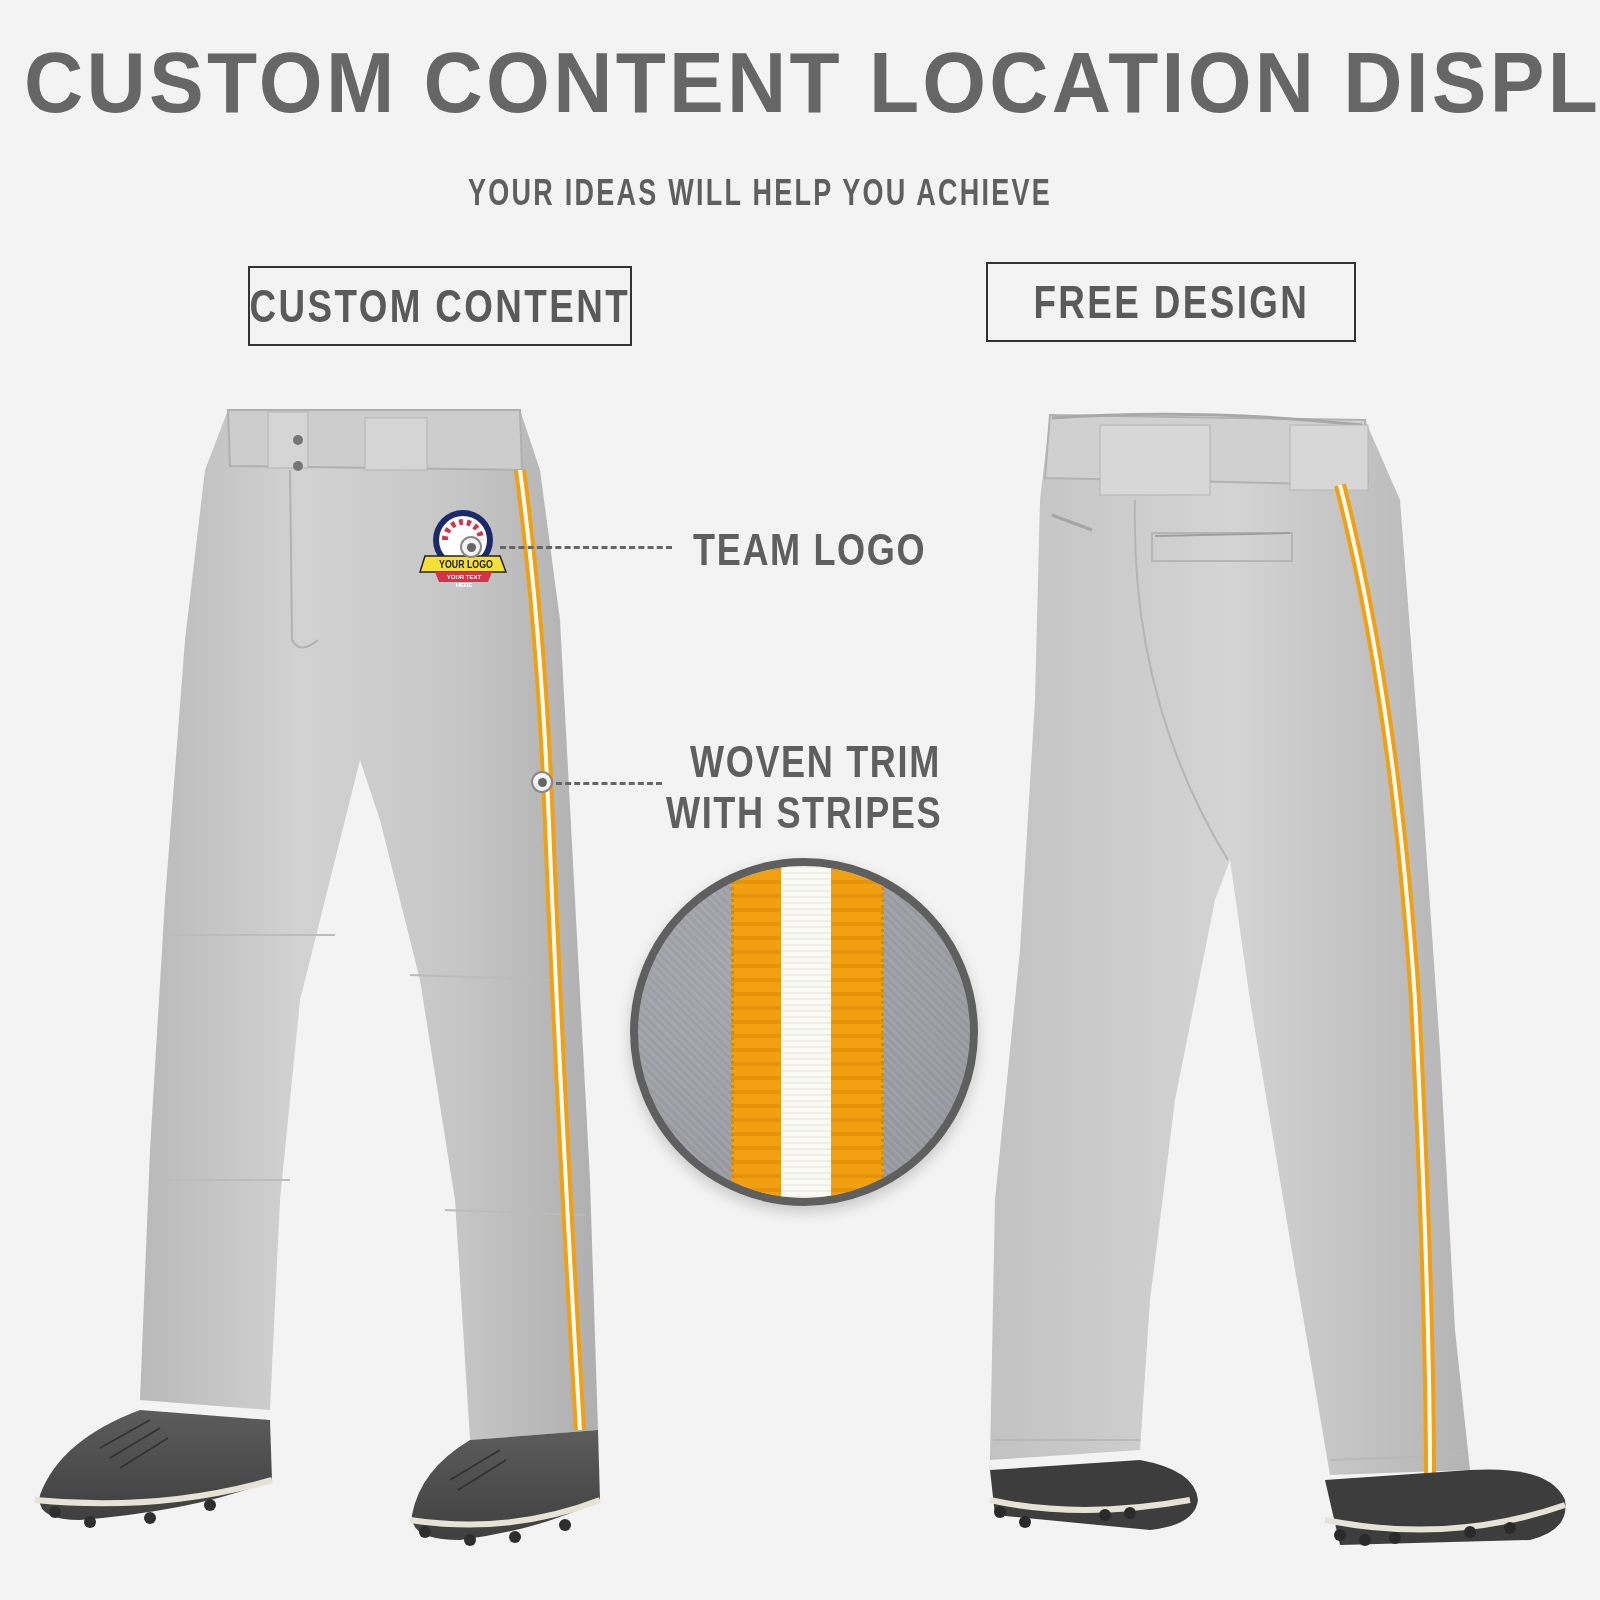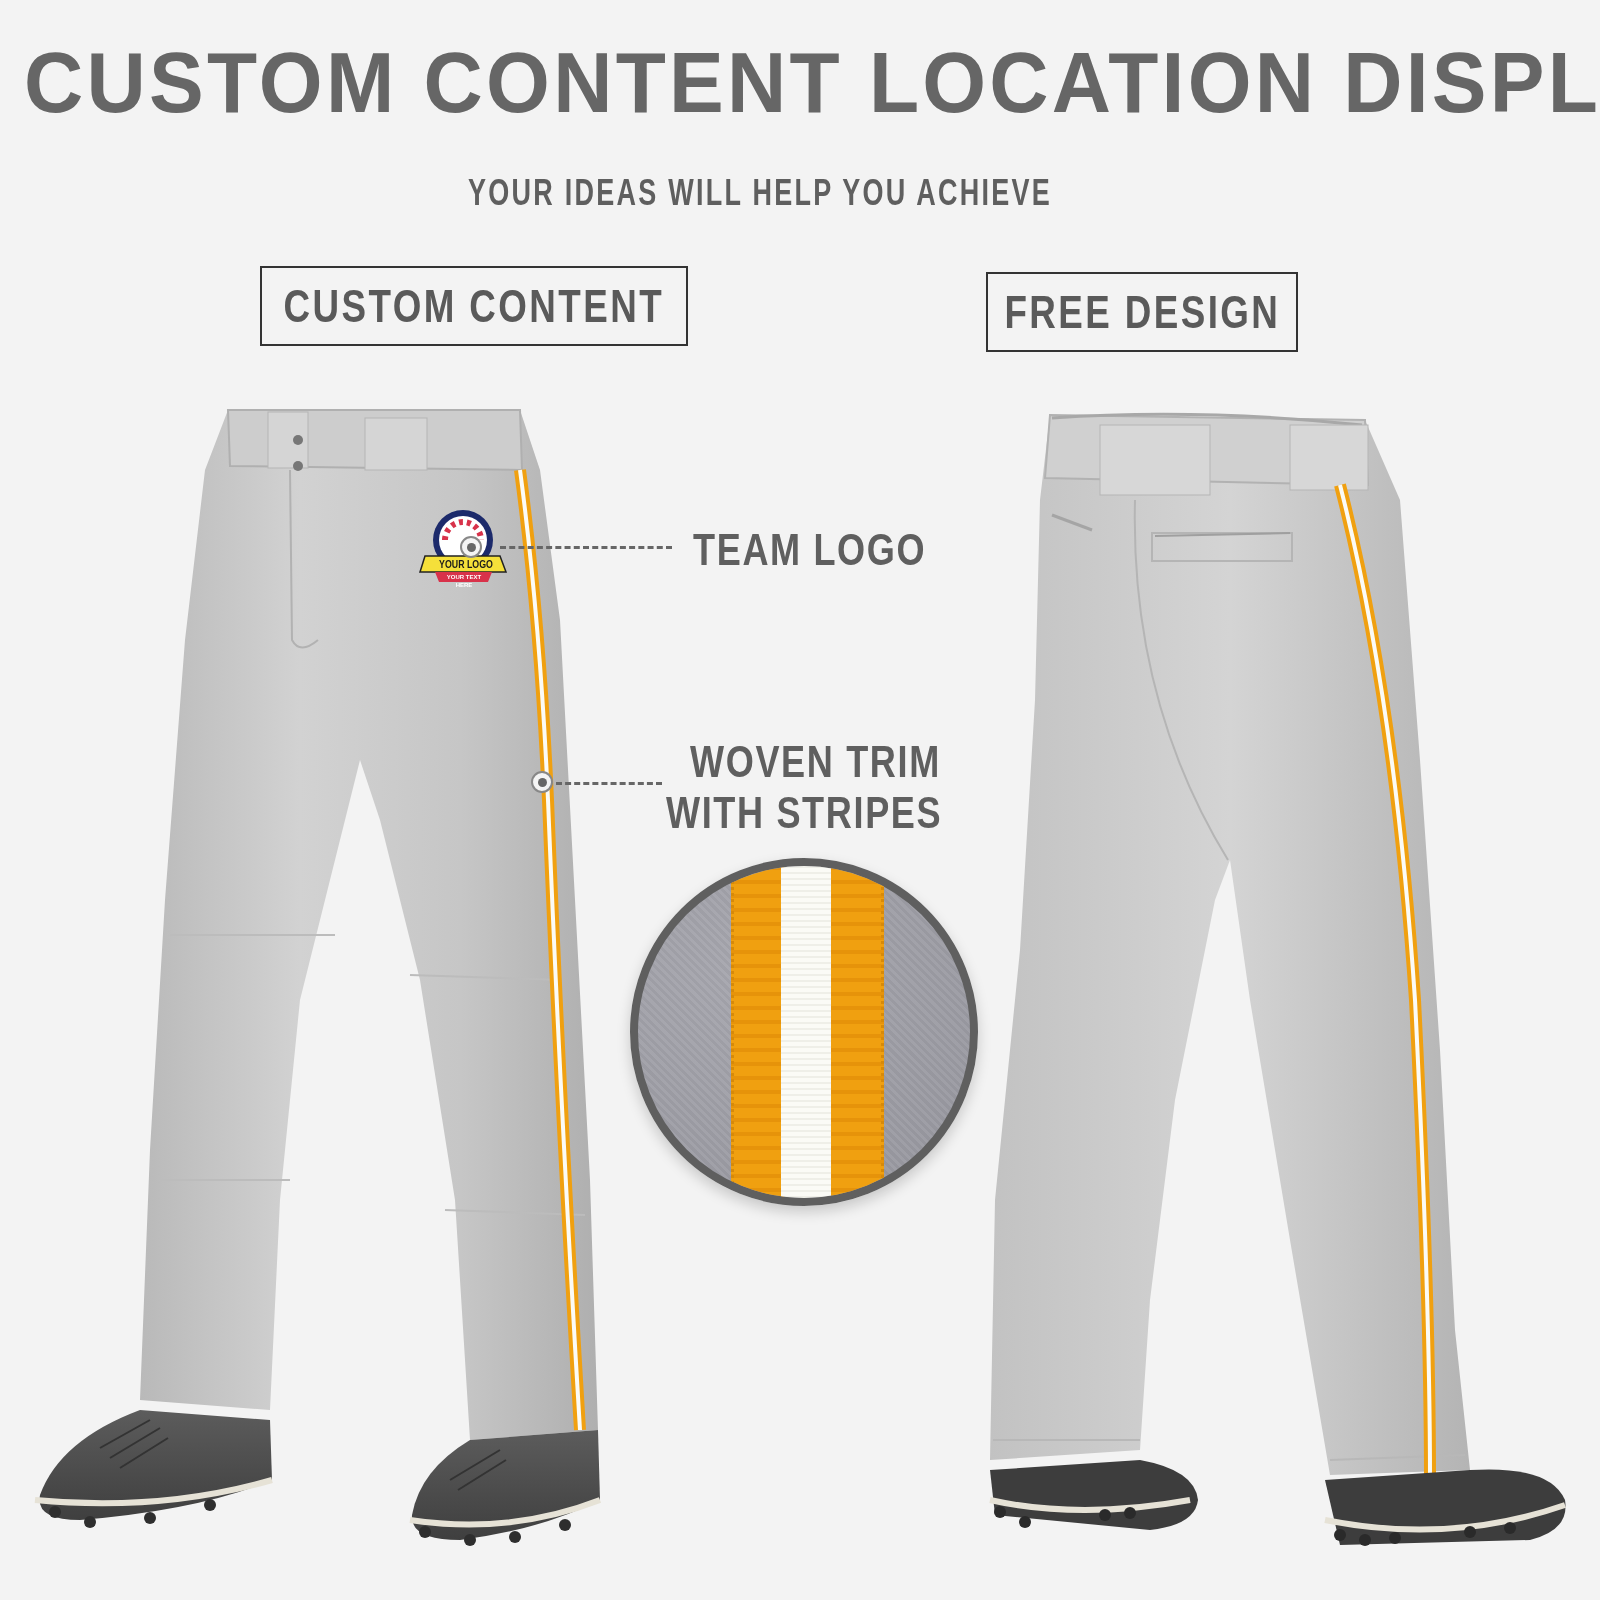--- a/index.html
+++ b/index.html
@@ -24,22 +24,22 @@
       transform: scaleX(0.75) scaleY(1.05);
     }
     .label-box {
       position: absolute; border: 2px solid #333; background: #f3f3f3;
       box-sizing: border-box; display: flex; align-items: center; justify-content: center;
     }
     .label-box span {
       font-size: 46px; letter-spacing: 3px; color: #5a5a5a; line-height: 1;
       transform: scaleX(0.8) scaleY(1.02); transform-origin: center center;
     }
-    #box-custom { left: 260px; top: 266px; width: 428px; height: 80px; }
-    #box-free { left: 986px; top: 272px; width: 312px; height: 80px; }
+    #box-custom { left: 248px; top: 266px; width: 384px; height: 80px; }
+    #box-free { left: 986px; top: 262px; width: 370px; height: 80px; }
 
     .callout {
       position: absolute; font-size: 44px; color: #5f5f5f; letter-spacing: 2px;
       line-height: 1; transform: scaleX(0.82); transform-origin: left top;
     }
     #callout-logo { left: 693px; top: 528px; }
     #callout-trim-1 { left: 690px; top: 740px; transform-origin: left top; }
     #callout-trim-2 { left: 666px; top: 791px; }
     .dash {
       position: absolute; height: 0; border-top: 3px dashed #666;

